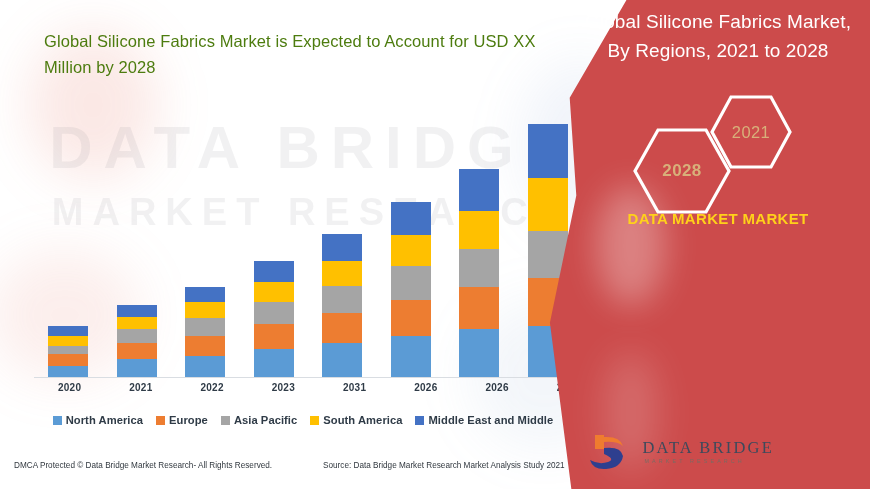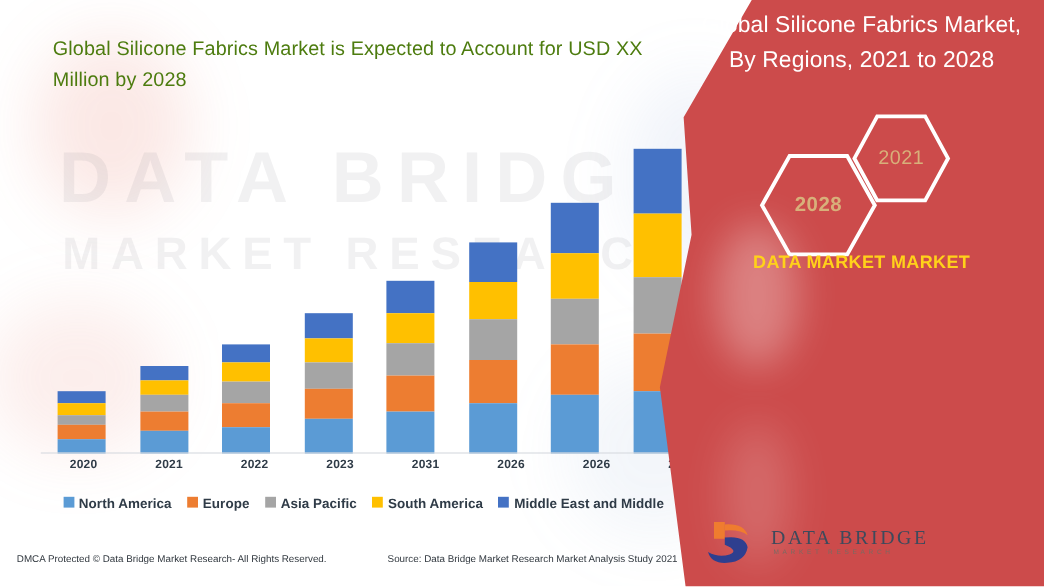--- a/index.html
+++ b/index.html
@@ -75,21 +75,21 @@
     font-size:10px; font-weight:bold; color:#2f3b47;
     letter-spacing:.2px;
   }
 
   
   #legend {
     position:absolute; left:18px; top:414px; width:570px;
     display:flex; justify-content:center; align-items:center; gap:13px;
     flex-wrap:nowrap;
   }
-  .lg { display:flex; gap:4px; white-space:nowrap; }
+  .lg { display:flex; align-items:center; gap:4px; white-space:nowrap; }
   .lg .sw { width:9px; height:9px; display:inline-block; }
   .lg .lt { font-size:11.2px; font-weight:bold; color:#2f3b47; letter-spacing:.05px; }
 
   
   .footer {
     position:absolute; top:461px;
     font-family:Liberation Sans, sans-serif;
     font-size:8.2px; color:#31383f; white-space:nowrap;
   }
   .footer-left  { left:14px; }

